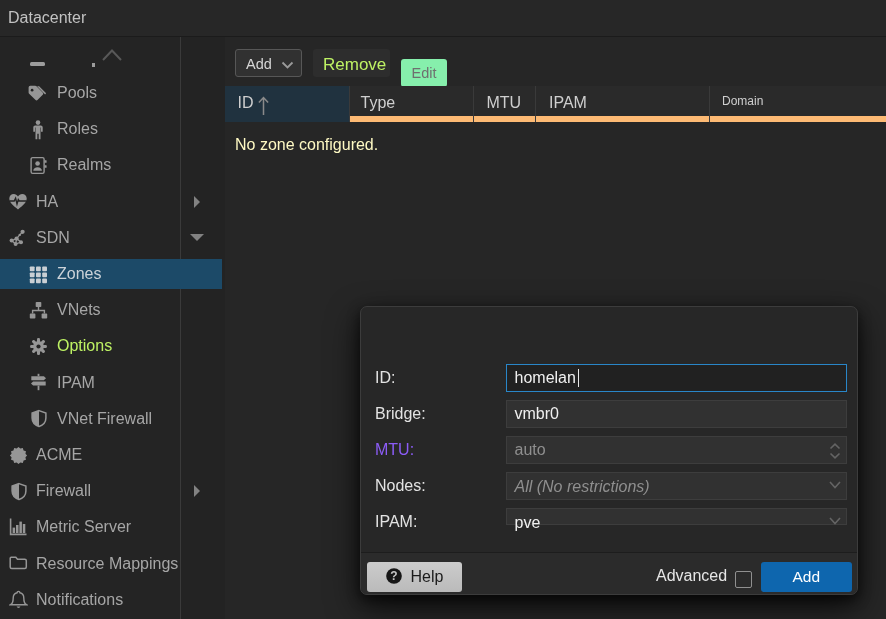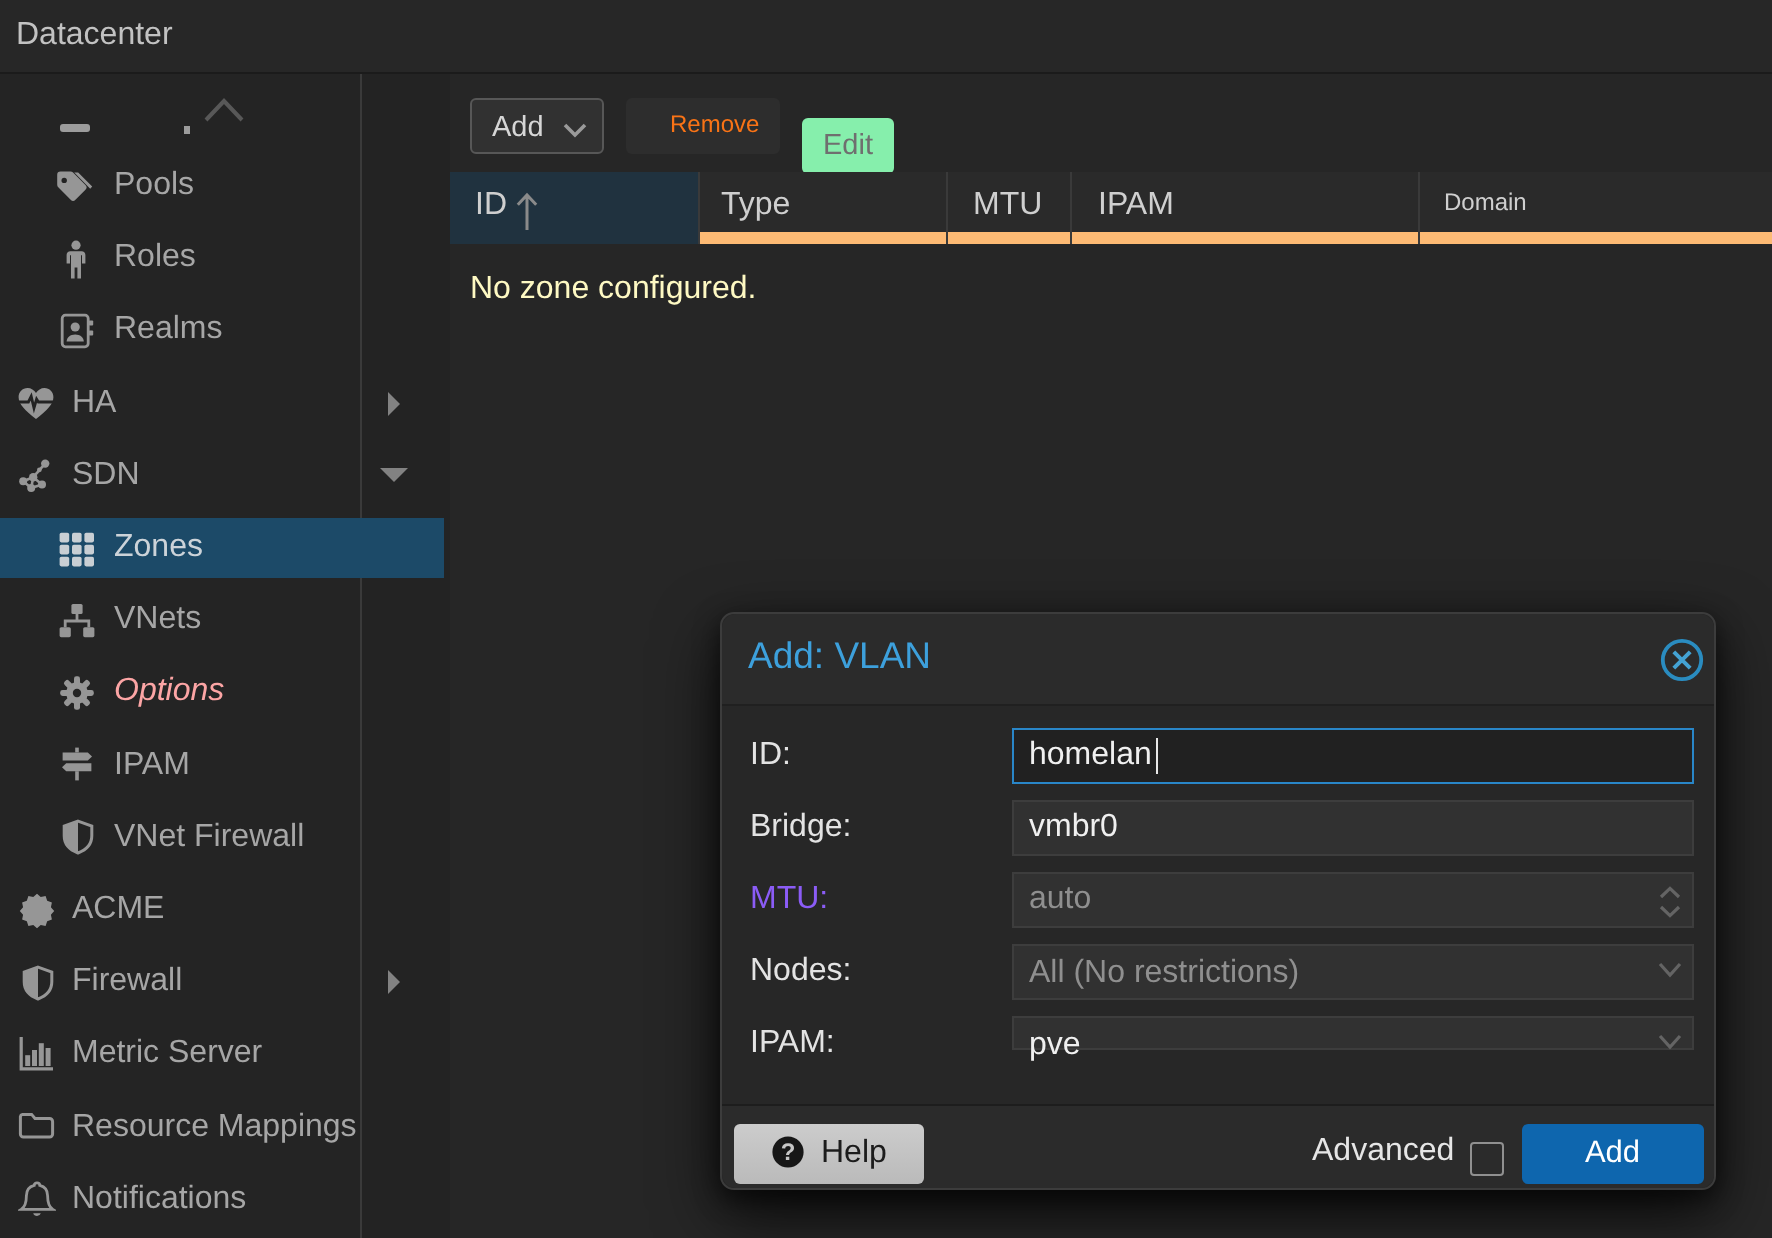--- a/index.html
+++ b/index.html
@@ -99,21 +99,21 @@
   <circle cx="9.5" cy="9.5" r="5.4"></circle>
   <g>
    <rect x="8" y="1.1" width="3" height="16.8" rx="1.2"></rect>
    <rect x="8" y="1.1" width="3" height="16.8" rx="1.2" transform="rotate(45 9.5 9.5)"></rect>
    <rect x="8" y="1.1" width="3" height="16.8" rx="1.2" transform="rotate(90 9.5 9.5)"></rect>
    <rect x="8" y="1.1" width="3" height="16.8" rx="1.2" transform="rotate(135 9.5 9.5)"></rect>
   </g>
  </g>
  <circle cx="9.5" cy="9.5" r="2.1" fill="#232323"></circle>
       </svg>
-      <div class="row-label" style="left:57px;top:300.4px;color:#fca5a5;font-style:italic;">Options</div>
+      <div class="row-label" style="left:57px;top:300.4px;color:#bef264;">Options</div>
       <svg style="left:29px;top:336.1px" width="19" height="19" viewBox="0 0 19 19">
  <g fill="#969696">
   <rect x="8.6" y="0.8" width="1.8" height="2.4"></rect>
   <path d="M2.3 3.2 H14.9 L17 5.2 14.9 7.2 H2.3 z"></path>
   <path d="M16.7 8.6 H4.1 L2 10.6 4.1 12.6 H16.7 z"></path>
   <rect x="8.6" y="12.6" width="1.8" height="4.6"></rect>
  </g>
       </svg>
       <div class="row-label" style="left:57px;top:336.6px;color:#a6a6a6;">IPAM</div>
       <svg style="left:30px;top:372.3px" width="18" height="19" viewBox="0 0 18 19">
@@ -156,21 +156,21 @@
 <div class="abs" style="left:225px;top:37px;width:661px;height:582px;background:#262626;">
 
   <div class="abs" style="left:0;top:0;width:661px;height:49px;background:#262626;">
     <div class="abs" style="left:10px;top:11.5px;width:67px;height:28px;background:#313131;border:1px solid #575757;border-radius:3px;">
       <span class="abs" style="left:10px;top:6px;font-size:14.5px;color:#d6d6d6;">Add</span>
       <svg style="left:45px;top:11px;" width="13" height="8" viewBox="0 0 13 8">
         <polyline points="1.5,1.5 6.5,6.5 11.5,1.5" fill="none" stroke="#9a9a9a" stroke-width="1.8"></polyline>
       </svg>
     </div>
     <div class="abs" style="left:88px;top:11.5px;width:77px;height:28px;background:#2d2d2d;border-radius:3px;">
-      <span class="abs" style="left:10px;top:6px;font-size:12px;color:#f97316;margin-left:12px;">Remove</span>
+      <span class="abs" style="left:10px;top:6px;font-size:17px;color:#bef264;">Remove</span>
     </div>
     <div class="abs" style="left:175.5px;top:22px;width:46px;height:28px;background:#86efac;border-radius:3px;">
       <span class="abs" style="left:11px;top:6px;font-size:14.5px;color:#6f6f6f;">Edit</span>
     </div>
   </div>
 
   <div class="abs" style="left:0;top:49px;width:661px;height:36px;background:#2a2a2a;border-bottom:6px solid #fdba74;">
     <div class="abs" style="left:0;top:0;width:124px;height:36px;background:#20323f;"></div>
     <span class="abs" style="left:12.5px;top:8px;font-size:16px;color:#cfcfcf;">ID</span>
     <svg style="left:31px;top:9px;" width="15" height="21" viewBox="0 0 15 21">
@@ -184,27 +184,20 @@
     <div class="abs" style="left:248px;top:0;width:1px;height:36px;background:#3a3a3a;"></div>
     <div class="abs" style="left:309.5px;top:0;width:1px;height:36px;background:#3a3a3a;"></div>
     <div class="abs" style="left:483.5px;top:0;width:1px;height:36px;background:#3a3a3a;"></div>
   </div>
 
   <span class="abs" style="left:10px;top:99px;font-size:16px;color:#fef9c3;">No zone configured.</span>
 </div>
 
 <div class="abs" id="dlg" style="left:360px;top:306px;width:498px;height:289px;background:#272727;border:1px solid #3c3c3c;border-radius:7px;box-shadow:0 12px 32px rgba(0,0,0,0.75), 0 4px 12px rgba(0,0,0,0.55);">
 
-  <div class="abs" style="left:0;top:0;width:496px;height:46px;background:#2b2b2b;border-radius:7px 7px 0 0;border-bottom:1px solid #202020;">
-    <span class="abs" style="left:13px;top:10px;font-size:18.5px;color:#3da0dc;">Add: VLAN</span>
-    <svg style="left:469px;top:12px;" width="22" height="22" viewBox="0 0 22 22">
-      <circle cx="11" cy="11" r="9.6" fill="none" stroke="#2a8cc0" stroke-width="1.9"></circle>
-      <path d="M6.9 6.9 L15.1 15.1 M15.1 6.9 L6.9 15.1" stroke="#44a3d4" stroke-width="2"></path>
-    </svg>
-  </div>
 
   <div id="dlgbody">
       <div class="abs" style="left:14px;top:61.7px;font-size:16px;color:#e3e3e3;">ID:</div>
       <div class="abs" style="left:144.5px;top:56.7px;width:341px;height:28.3px;background:#212121;border:1px solid #2986c8;">
         <span class="abs" style="left:8px;top:4.5px;font-size:16px;color:#f0f0f0;">homelan</span>
         <span class="abs" style="left:71px;top:4px;width:1.5px;height:18px;background:#e8e8e8;"></span>
       </div>
       <div class="abs" style="left:14px;top:97.8px;font-size:16px;color:#e3e3e3;">Bridge:</div>
       <div class="abs" style="left:144.5px;top:92.8px;width:341px;height:28.3px;background:#313131;border:1px solid #3d3d3d;">
         <span class="abs" style="left:8px;top:4.5px;font-size:16px;color:#f0f0f0;">vmbr0</span>
@@ -212,21 +205,21 @@
       <div class="abs" style="left:14px;top:133.9px;font-size:16px;color:#8b5cf6;">MTU:</div>
       <div class="abs" style="left:144.5px;top:128.9px;width:341px;height:28.3px;background:#313131;border:1px solid #3d3d3d;">
         <span class="abs" style="left:8px;top:4.5px;font-size:16px;color:#8f8f8f;">auto</span>
         <svg style="left:320px;top:4px;" width="16" height="20" viewBox="0 0 16 20">
       <polyline points="3.5,7.5 8,3.2 12.5,7.5" fill="none" stroke="#646464" stroke-width="1.6"></polyline>
       <polyline points="3.5,12.5 8,16.8 12.5,12.5" fill="none" stroke="#646464" stroke-width="1.6"></polyline>
         </svg>
       </div>
       <div class="abs" style="left:14px;top:170px;font-size:16px;color:#e3e3e3;">Nodes:</div>
       <div class="abs" style="left:144.5px;top:165px;width:341px;height:28.3px;background:#313131;border:1px solid #3d3d3d;">
-        <span class="abs" style="left:8px;top:4.5px;font-size:16px;color:#8f8f8f;">All (No restrictions)</span>
+        <span class="abs" style="left:8px;top:4.5px;font-size:16px;color:#8f8f8f;font-style:italic;">All (No restrictions)</span>
         <svg style="left:320px;top:7px;" width="16" height="10" viewBox="0 0 16 10">
       <polyline points="3,2 8,7.5 13,2" fill="none" stroke="#646464" stroke-width="1.6"></polyline>
         </svg>
       </div>
       <div class="abs" style="left:14px;top:206.1px;font-size:16px;color:#e3e3e3;">IPAM:</div>
       <div class="abs" style="left:144.5px;top:201.1px;width:341px;height:17px;background:#313131;border:1px solid #3d3d3d;">
         <span class="abs" style="left:8px;top:4.5px;font-size:16px;color:#f0f0f0;">pve</span>
         <svg style="left:320px;top:7px;" width="16" height="10" viewBox="0 0 16 10">
       <polyline points="3,2 8,7.5 13,2" fill="none" stroke="#646464" stroke-width="1.6"></polyline>
         </svg>

